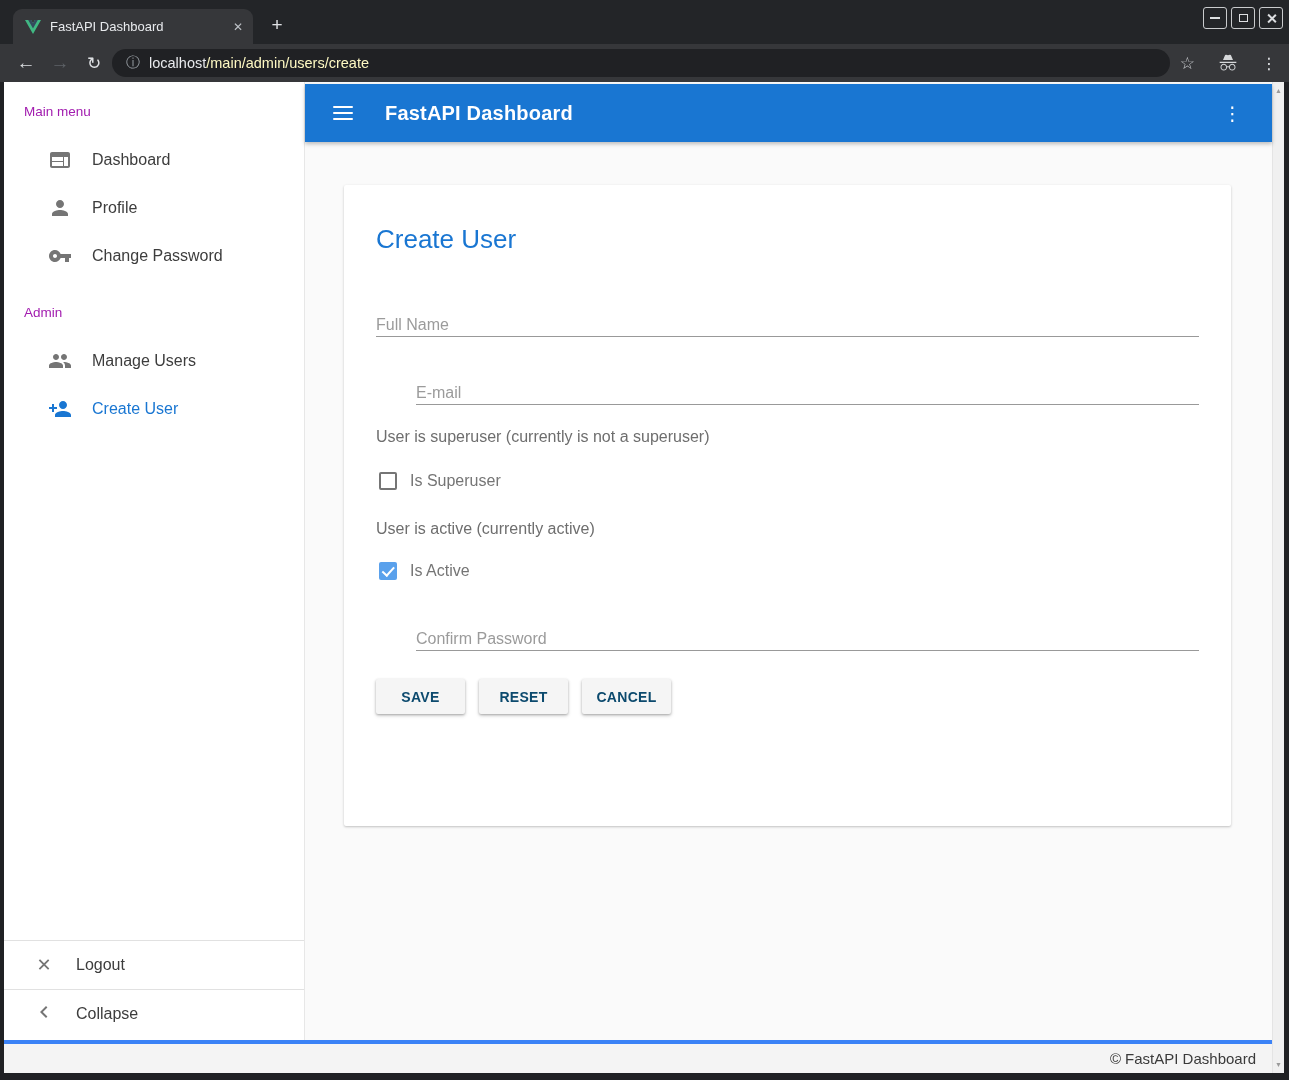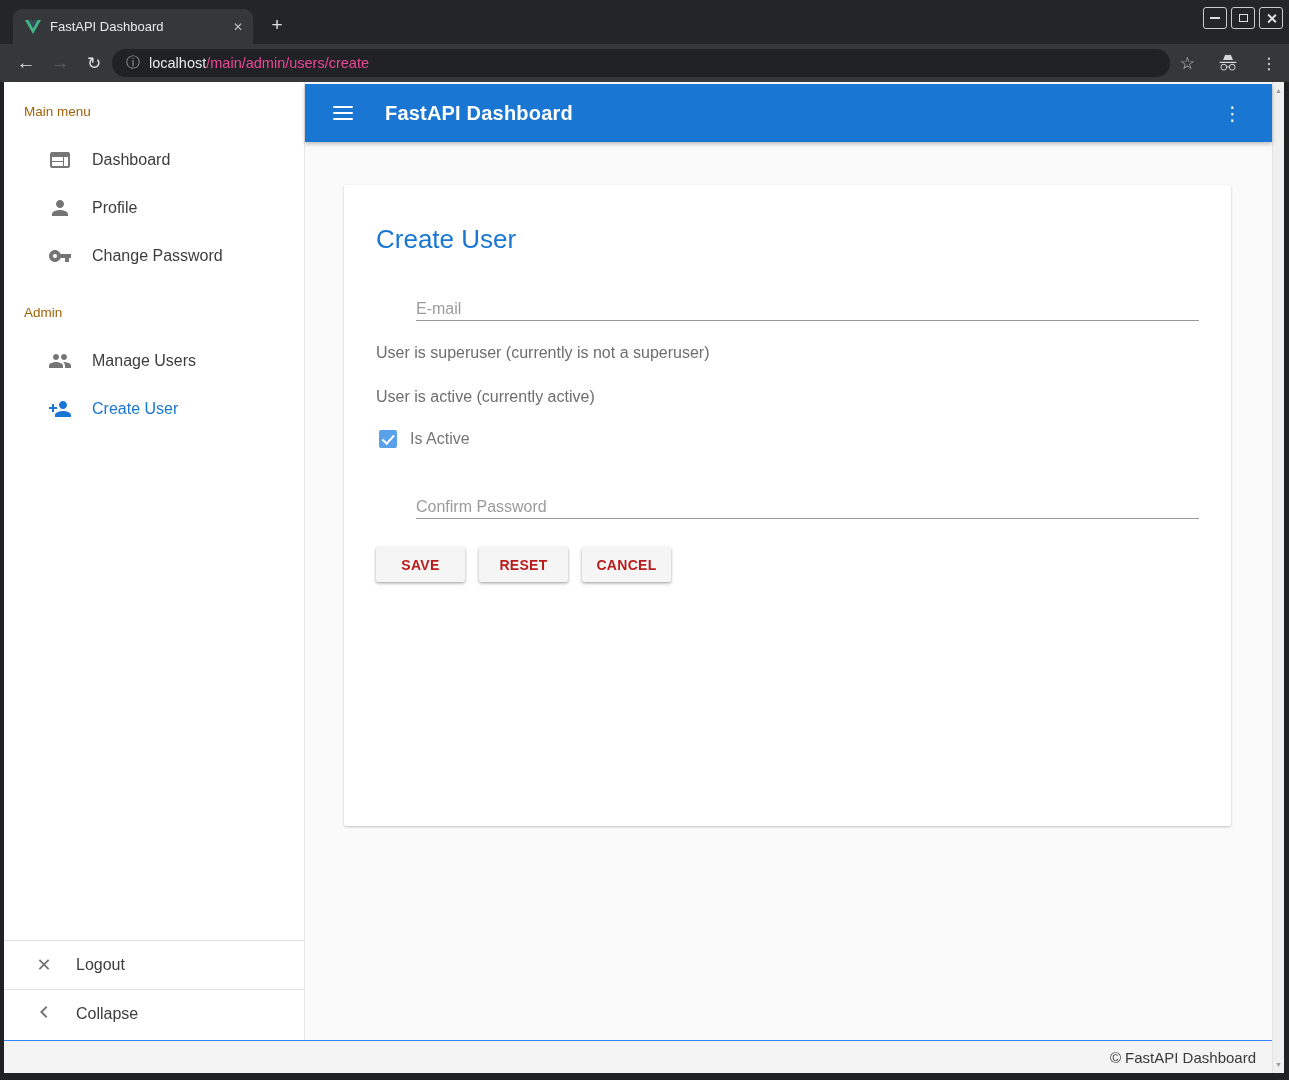--- a/index.html
+++ b/index.html
@@ -34,36 +34,36 @@
     display:flex; align-items:center; }
   .nav-ic { width:28px; text-align:center; font-size:19px; color:#dfe1e4; }
   .nav-ic.back { margin-left:12px; }
   .nav-ic.fwd { color:#5f6368; margin-left:6px; }
   .nav-ic.reload { margin-left:6px; font-size:17px; }
   .omnibox { position:absolute; left:112px; top:5px; width:1058px; height:28px;
     background:#202124; border-radius:14px; display:flex; align-items:center; padding:0 14px; }
   .omni-info { color:#9aa0a6; font-size:14px; margin-right:9px; }
   .omni-url { font-size:14.5px; white-space:nowrap; }
   .omni-host { color:#e8eaed; }
-  .omni-path { color:#ec4899; }
+  .omni-path { color:#fef9c3; }
   .tb-right { position:absolute; right:12px; top:0; height:38px; display:flex; align-items:center; gap:22px; }
   .star-ic { color:#c7cacd; font-size:17px; }
   .kebab-ic { color:#dfe1e4; font-size:16px; letter-spacing:0; }
 
   
   .page { position:absolute; top:82px; left:4px; right:5px; bottom:7px; background:#fafafa; overflow:hidden; }
 
   
   .scrollbar { position:absolute; top:0; right:0; bottom:0; width:12px; background:#f0f0f0; border-left:1px solid #e4e4e4; }
   .sb-arrow { position:absolute; left:0; width:100%; text-align:center; font-size:7px; color:#9a9a9a; }
   .sb-up { top:5px; } .sb-down { bottom:5px; }
 
   
   .sidebar { position:absolute; top:0; left:0; width:301px; height:958px; background:#fff; border-right:1px solid #e7e7e7; }
-  .side-label { margin:22px 0 0 20px; height:18px; font-size:13.5px; color:#a16207; }
+  .side-label { margin:22px 0 0 20px; height:18px; font-size:13.5px; color:#a21caf; }
   .menu-item { height:48px; display:flex; align-items:center; padding-left:44px; cursor:pointer; }
   .menu-item:first-of-type { margin-top:0; }
   .mi-gap { margin-top:14px; }
   .menu-icon { width:24px; height:24px; flex:0 0 24px; }
   .menu-icon svg { width:24px; height:24px; fill:#757575; }
   .menu-label { margin-left:20px; font-size:16px; color:#3d3d3d; }
   .menu-item.active .menu-label { color:#1976d2; }
   .menu-item.active svg { fill:#1976d2; }
   .sidebar-bottom { position:absolute; left:0; right:0; bottom:2px; }
   .divider { height:1px; background:#e1e1e1; }
@@ -98,26 +98,26 @@
   .cb-row.c2 { margin-top:22px; }
   .cb-box { width:18px; height:18px; margin-left:3px; border:2px solid #757575; border-radius:2px; }
   .cb-box.checked { border:none; background:#5aa1ec; position:relative; }
   .cb-box.checked::after { content:""; position:absolute; left:6px; top:2px; width:4.5px; height:9.5px;
     border:solid #fff; border-width:0 2.2px 2.2px 0; transform:rotate(42deg); }
   .cb-label { margin-left:13px; font-size:16px; color:#757575; }
 
   .fields-pass { margin-top:49px; }
   .btn-row { margin-top:28px; display:flex; gap:14px; }
   .btn { min-width:89px; height:35px; border:none; border-radius:2px; background:#f5f5f5;
-    color:#b91c1c; font-size:14px; font-weight:700; letter-spacing:0.3px; font-family:inherit;
+    color:#0c4a6e; font-size:14px; font-weight:700; letter-spacing:0.3px; font-family:inherit;
     box-shadow:0 1px 2.5px rgba(0,0,0,0.28), 0 2px 4px rgba(0,0,0,0.12); cursor:pointer; }
 
   
   .footer { position:absolute; left:0; right:12px; bottom:0; height:33px; background:#f4f4f4;
-    border-top:1px solid #3b82f6; display:flex; align-items:center; justify-content:flex-end; padding-right:16px; }
+    border-top:4px solid #3b82f6; display:flex; align-items:center; justify-content:flex-end; padding-right:16px; }
   .footer-text { font-size:15px; color:#3a3a3a; }
 </style>
 </head>
 <body>
 
 <div class="screen">
 
   <div class="tabstrip">
     <div class="tab">
       <span class="tab-favicon" style="display:flex;">
@@ -240,27 +240,34 @@
           <span></span>
         </div>
       <div class="appbar-title">FastAPI Dashboard</div>
       <div class="appbar-kebab">⋮</div>
     </header>
 
     <main class="main">
       <section class="card">
         <h1 class="card-title">Create User</h1>
 
+        <div class="md-field">
+          <input type="text" placeholder="Full Name" style="">
+        </div>
 
         <div class="md-field f2">
           <input type="text" placeholder="E-mail" style="">
         </div>
 
         <div class="hint">User is superuser (currently is not a superuser)</div>
 
+        <div class="cb-row">
+          <span class="cb-box"></span>
+          <span class="cb-label">Is Superuser</span>
+        </div>
 
         <div class="hint h2">User is active (currently active)</div>
 
         <div class="cb-row c2">
           <span class="cb-box checked"></span>
           <span class="cb-label">Is Active</span>
         </div>
 
 
         <div class="md-field f2">

